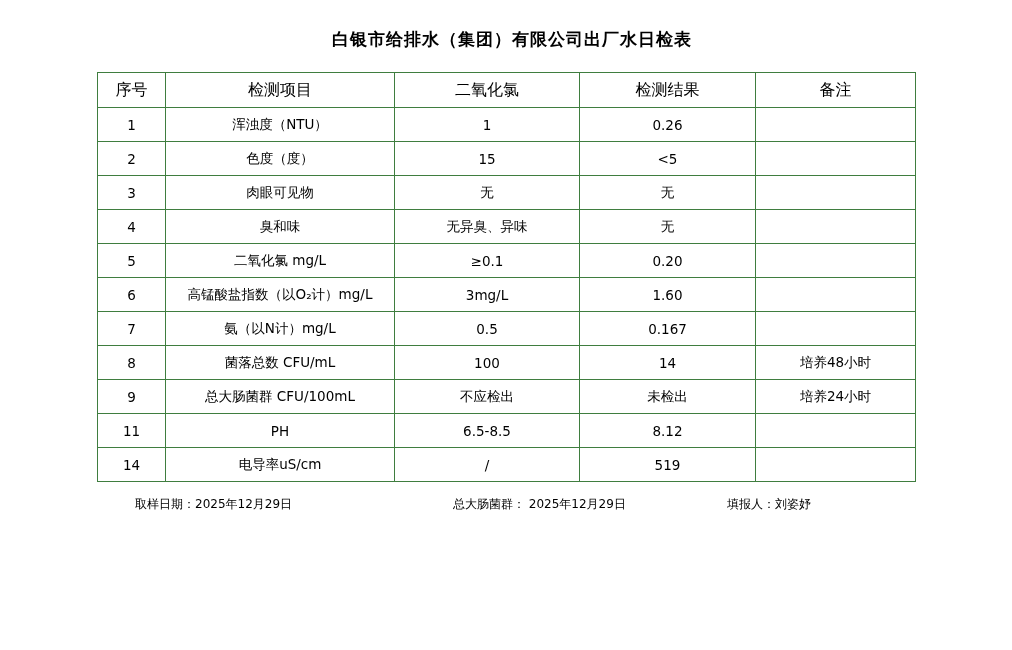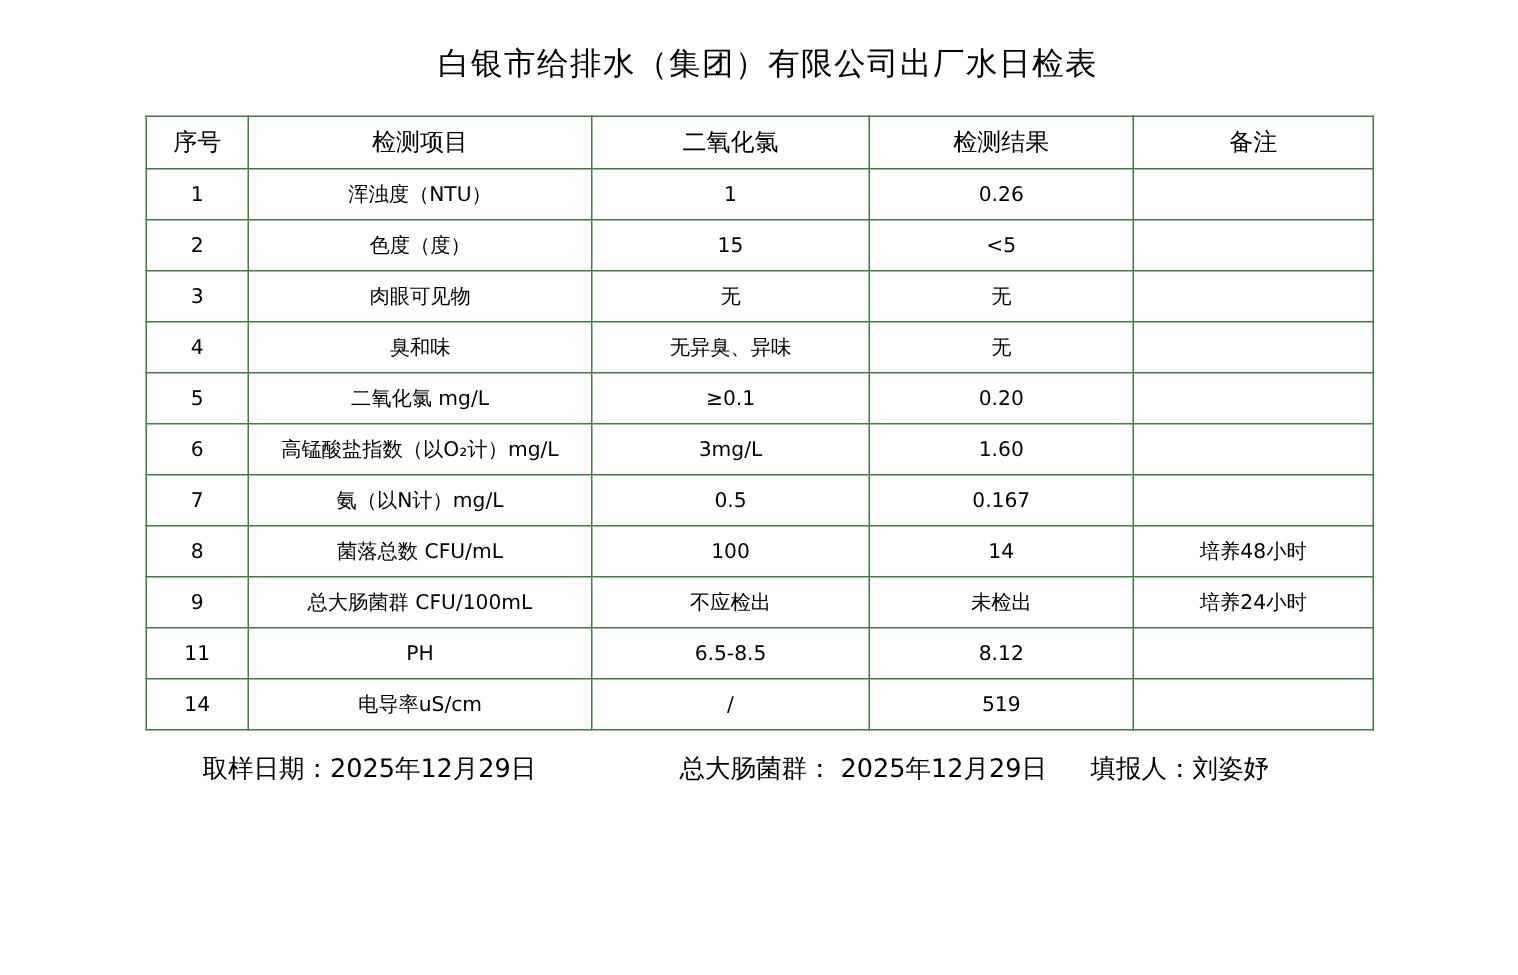--- a/index.html
+++ b/index.html
@@ -15,22 +15,22 @@
     overflow: hidden;
   }
   .page {
     position: relative;
     width: 1012px;
     height: 650px;
     box-sizing: border-box;
   }
   .title {
     text-align: center;
-    font-size: 21px;
-    font-weight: normal;
+    font-size: 17px;
+    font-weight: bold;
     letter-spacing: 1px;
     margin-top: 28px;
     margin-bottom: 0;
     font-family: "DejaVu Sans", "Liberation Sans", sans-serif;
     padding-left: 12px;
   }
   .table-wrap {
     margin: 21px auto 0 auto;
     width: 818px;
   }
@@ -61,21 +61,21 @@
   col.c4 { width: 160px; }
   .cell-num {
     font-family: "Liberation Serif", serif;
     font-size: 14px;
   }
   .footer {
     margin: 14px auto 0 auto;
     width: 818px;
     position: relative;
     height: 24px;
-    font-size: 17px;
+    font-size: 12px;
     font-family: "DejaVu Sans", "Liberation Sans", sans-serif;
   }
   .footer .f-item {
     position: absolute;
     white-space: nowrap;
   }
   .f-sample { left: 38px; top: 0; }
   .f-test { left: 356px; top: 0; }
   .f-reporter { left: 630px; top: 0; }
 </style>

